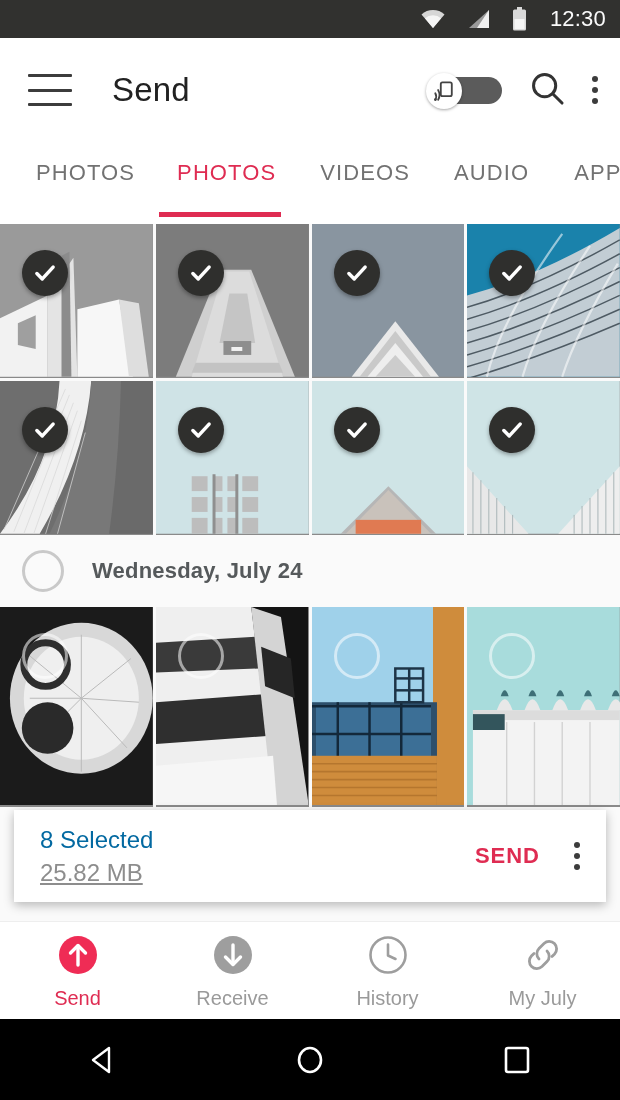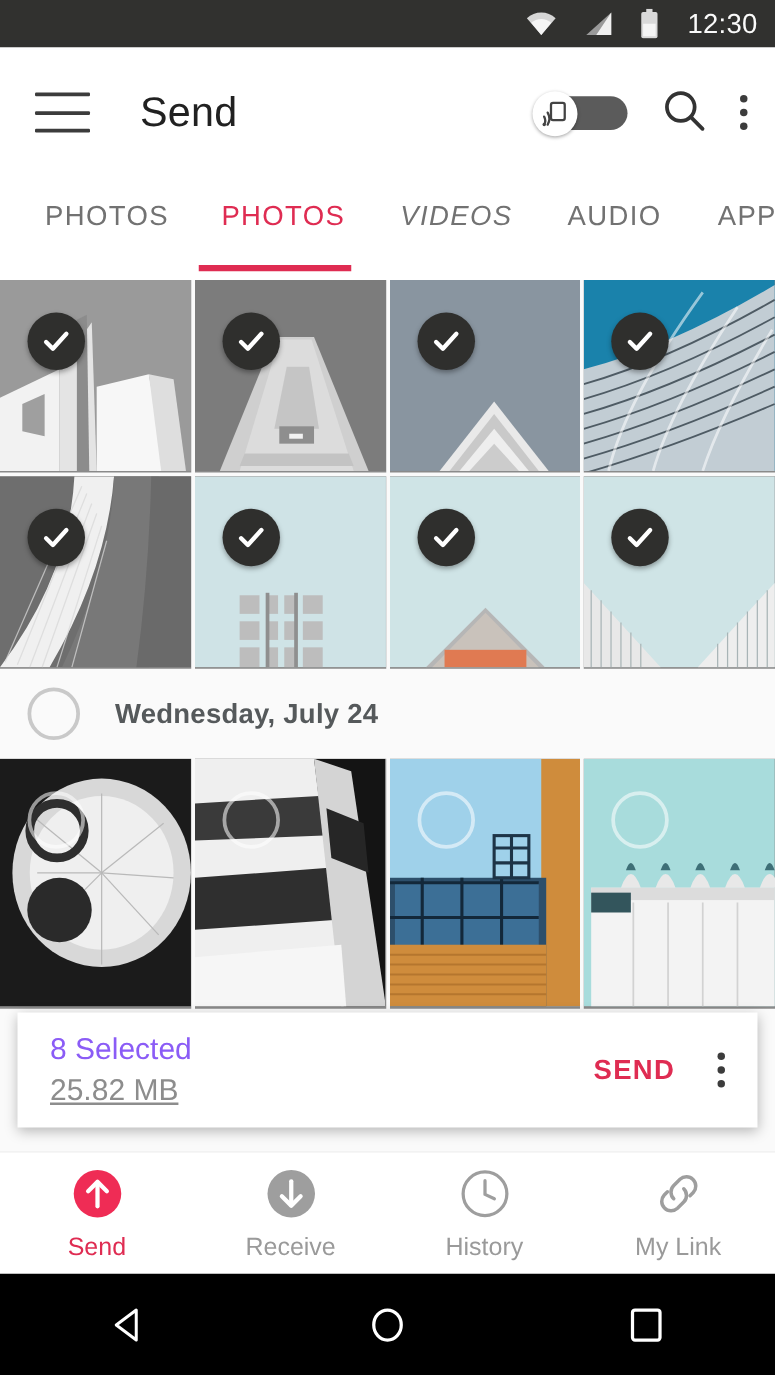--- a/index.html
+++ b/index.html
@@ -94,21 +94,21 @@
   
   .art { position:absolute; inset:0; }
 
   
   .sel-card {
     position:absolute; left:14px; top:810px; width:592px; height:92px;
     background:#ffffff; box-shadow:0 3px 10px rgba(0,0,0,.28);
     display:flex; align-items:center; padding:0 22px 0 26px;
   }
   .sel-texts { display:flex; flex-direction:column; gap:5px; }
-  .sel-count { font-size:24px; color:#8b5cf6; }
+  .sel-count { font-size:24px; color:#0369a1; }
   .sel-size  { font-size:24px; color:#8d8d8d;text-decoration:underline; }
   .send-link { margin-left:auto; color:#df2c52; font-size:22px; font-weight:bold; letter-spacing:1px; cursor:pointer; }
   .card-kebab { margin-left:34px; margin-right:4px; }
 
   
   .bottomnav {
     position:absolute; left:0; top:921px; width:620px; height:98px; background:#fff;
     display:flex; border-top:1px solid #eeeeee;
   }
   .nav-item { flex:1; display:flex; flex-direction:column; align-items:center; justify-content:center; gap:9px; cursor:pointer; }
@@ -183,21 +183,21 @@
         <i></i>
           <i></i>
           <i></i>
       </div>
     </div>
   </div>
 
   <div class="tabbar">
     <div class="tab" style="margin-left:36px;">PHOTOS</div>
     <div class="tab active" style="margin-left:42px;">PHOTOS</div>
-    <div class="tab" style="margin-left:44px;font-style:italic;">VIDEOS</div>
+    <div class="tab" style="margin-left:44px;">VIDEOS</div>
     <div class="tab" style="margin-left:44px;">AUDIO</div>
     <div class="tab" style="margin-left:45px;">APPS</div>
   </div>
   <div class="tab-underline"></div>
   <div class="appbar-shadow"></div>
 
   <div class="content">
 
 
     <div class="grid-row">
@@ -524,21 +524,21 @@
 
     <div class="nav-item">
       <div class="nav-icon">
         <svg width="42" height="42" viewBox="0 0 42 42">
           <g fill="none" stroke="#9e9e9e" stroke-width="2.8" stroke-linecap="round">
             <path d="M17 25 a7.5 7.5 0 0 1 0 -10.6 l5 -5 a7.5 7.5 0 0 1 10.6 10.6 l-2.6 2.6"></path>
             <path d="M25 17 a7.5 7.5 0 0 1 0 10.6 l-5 5 a7.5 7.5 0 0 1 -10.6 -10.6 l2.6 -2.6"></path>
           </g>
         </svg>
       </div>
-      <div class="nav-label">My Link</div>
+      <div class="nav-label">My July</div>
     </div>
   </div>
 
   <div class="androidnav">
     <div class="nb">
       <svg width="34" height="34" viewBox="0 0 34 34">
           <path d="M23 5 L7 17 L23 29 Z" fill="none" stroke="#fff" stroke-width="2.4" stroke-linejoin="round"></path>
         </svg>
     </div>
     <div class="nb">

